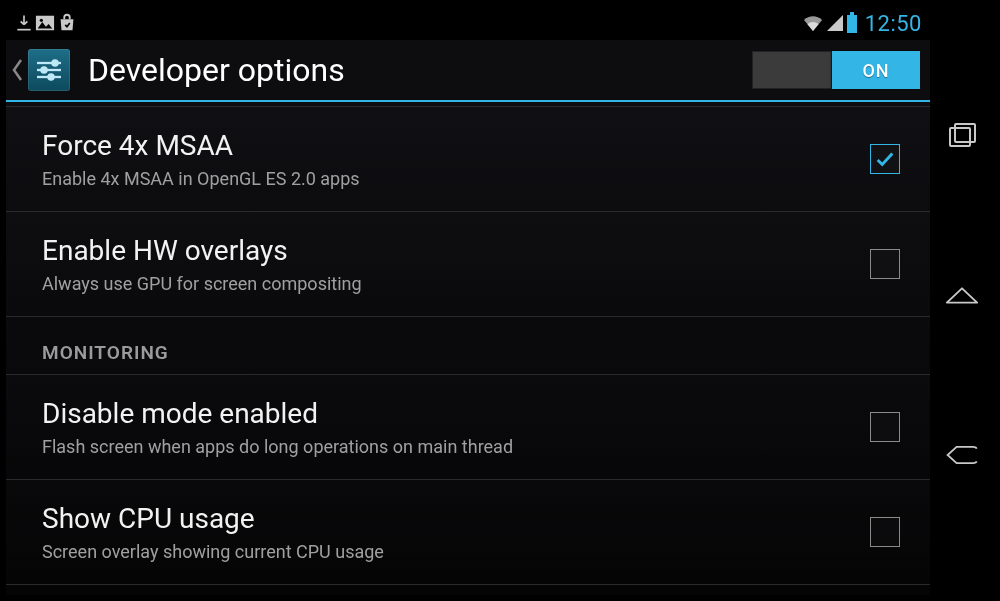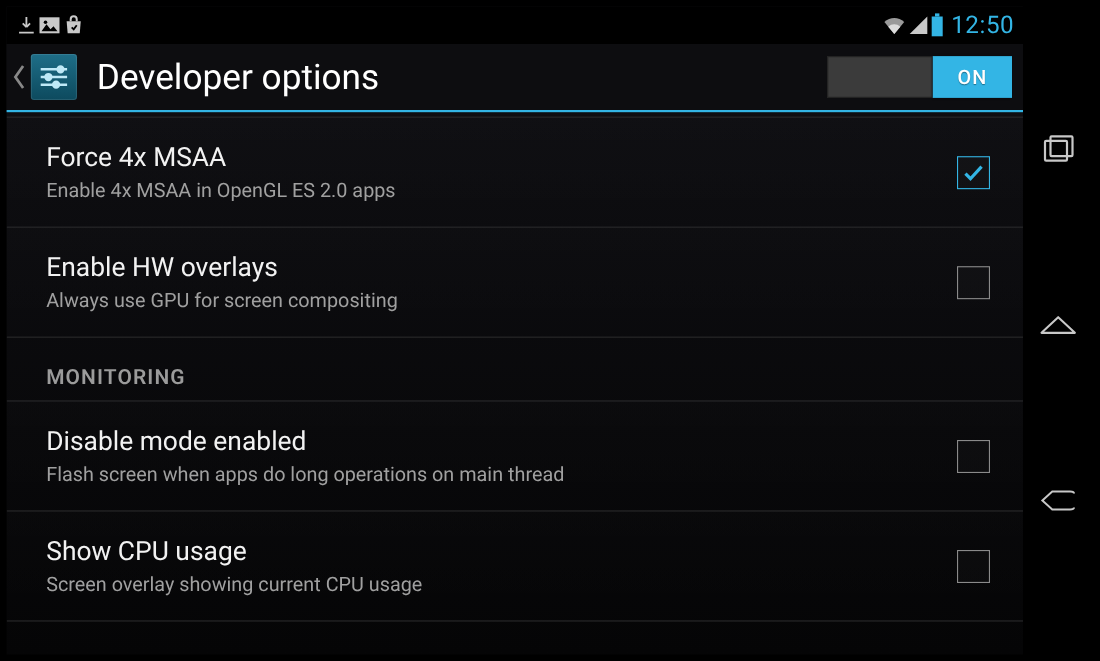--- a/index.html
+++ b/index.html
@@ -77,37 +77,37 @@
     .ab-title { font-size: 32px; color: #ffffff; font-weight: 400; flex:1; }
 
     .switch {
       width: 168px; height: 38px; position: relative;
       display: flex; align-items: stretch;
     }
     .switch-track {
       flex:1; background: #3b3b3b; border:1px solid #222;
     }
     .switch-thumb {
-      width: 72px; background: #33b5e5;
+      width: 88px; background: #33b5e5;
       display:flex; align-items:center; justify-content:center;
       color:#fff; font-size: 18px; letter-spacing: 1px; font-weight:500;
       text-shadow: 0 1px 1px rgba(0,0,0,.4);
       box-shadow: -1px 0 2px rgba(0,0,0,.4);
     }
 
     
     .list { flex:1; overflow: hidden; }
     .row {
       padding: 22px 30px 22px 36px;
       border-bottom: 1px solid #2a2a2c;
       display: flex; align-items: center;
       background: linear-gradient(rgba(255,255,255,0.008), rgba(0,0,0,0));
     }
     .row .text { flex:1; }
-    .row .title { font-size: 24px; color: #f2f2f2; font-weight:400; }
+    .row .title { font-size: 28px; color: #f2f2f2; font-weight:400; }
     .row .sub { font-size: 18px; color: #a0a0a0; margin-top: 6px; }
 
     .section-header {
       padding: 24px 30px 10px 36px;
       border-bottom: 1px solid #2a2a2c;
     }
     .section-header .label {
       font-size: 19px; color: #9b9b9b; letter-spacing: 1px; font-weight:600;
     }
 

